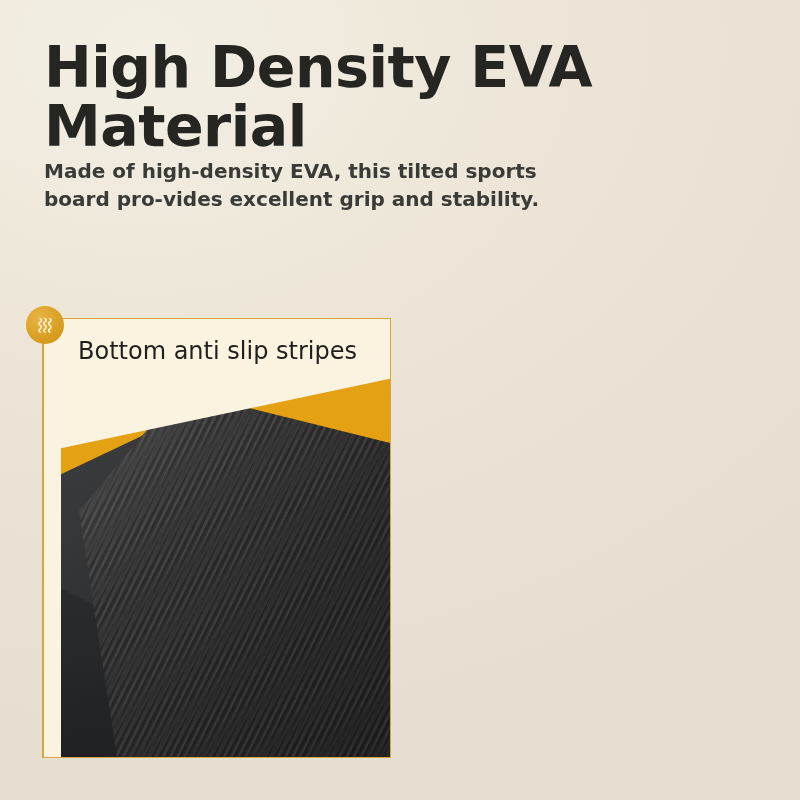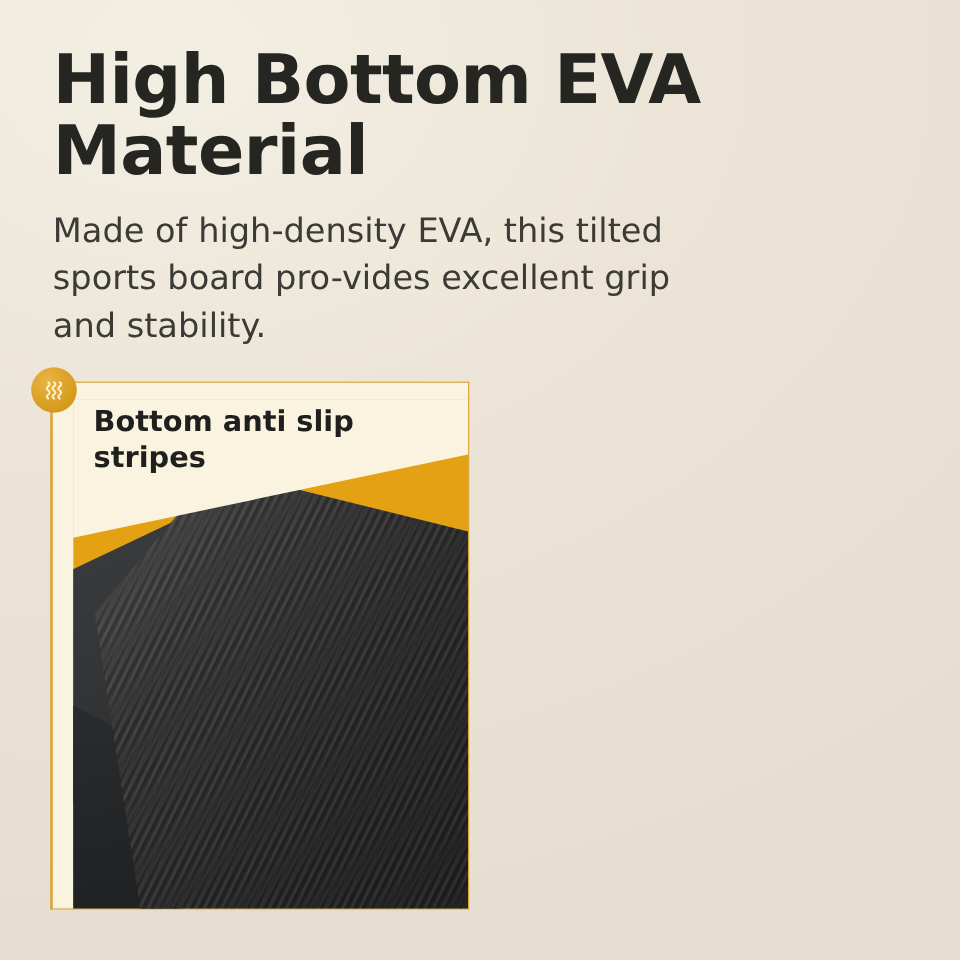--- a/index.html
+++ b/index.html
@@ -35,26 +35,25 @@
   .title {
     font-size: 57px;
     line-height: 1.04;
     font-weight: 700;
     color: #252522;
     letter-spacing: -0.5px;
     max-width: 640px;
   }
 
   .subtitle {
-    margin-top: 16px;
-    font-size: 28px;
+    font-size: 20px;
     line-height: 1.42;
     color: #3a3a36;
     max-width: 560px;
-    font-weight: 400;
+    font-weight: 700;
   }
 
   
   .panels {
     position: absolute;
     left: 26px;
     top: 306px;
     width: 748px;
     height: 470px;
     display: flex;
@@ -112,21 +111,21 @@
     left: 52px;
     top: 30px;
     right: 14px;
     z-index: 3;
   }
 
   .panel-head-text {
     font-size: 24px;
     line-height: 1.26;
     color: #1f1f1d;
-    font-weight: 700;
+    font-weight: 400;
   }
 
   
   .stage {
     position: absolute;
     left: 18px;
     top: 14px;
     width: 345px;
     height: 436px;
     overflow: hidden;
@@ -264,21 +263,21 @@
     background: linear-gradient(to top, rgba(0,0,0,0.25), rgba(0,0,0,0));
     pointer-events: none;
   }
 </style>
 </head>
 <body>
 
 <div class="page">
 
   <div class="header">
-    <h1 class="title">High Bottom EVA Material</h1>
+    <h1 class="title">High Density EVA Material</h1>
     <p class="subtitle">Made of high-density EVA, this tilted sports board pro-vides excellent grip and stability.</p>
   </div>
 
   <div class="panels">
 
     <div class="panel">
 
       <div class="panel-frame">
 
         <div class="stage">

